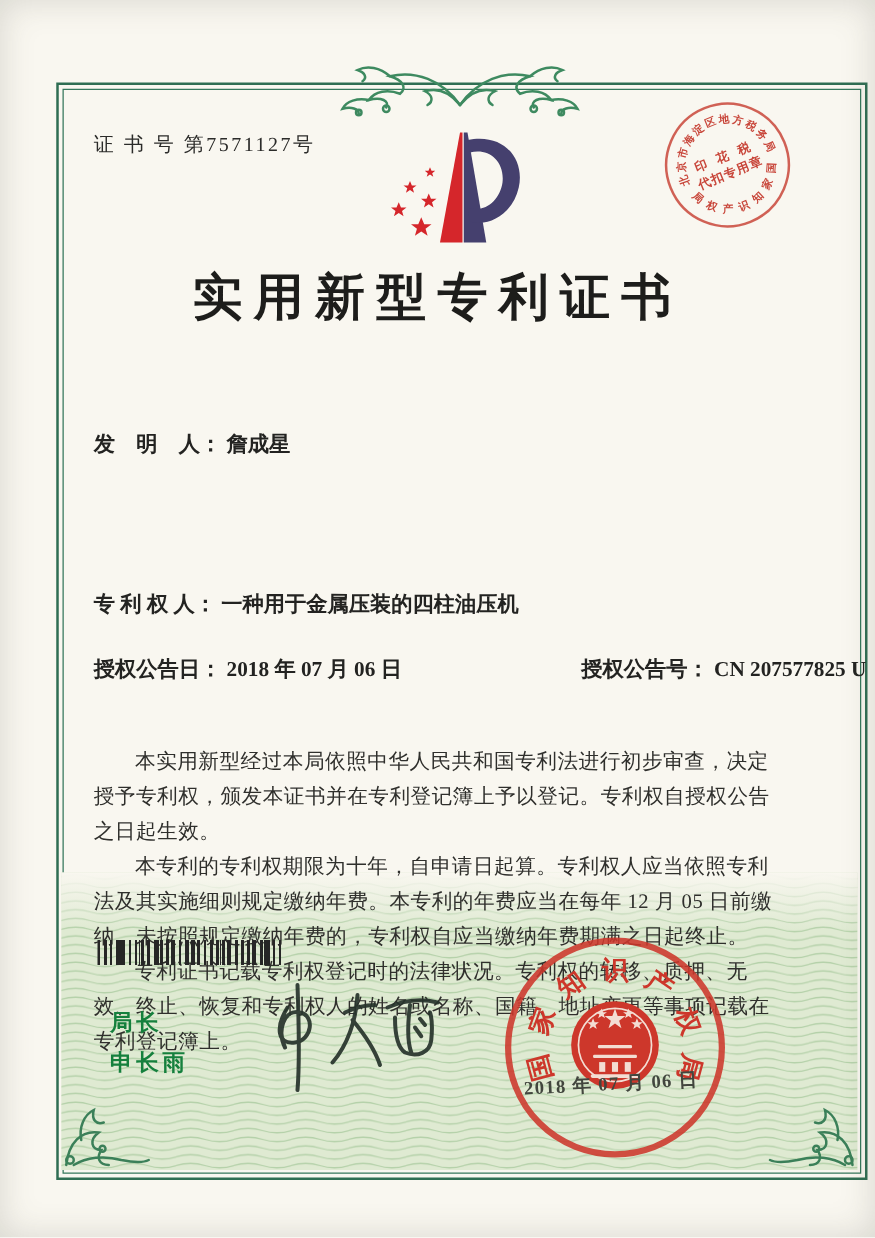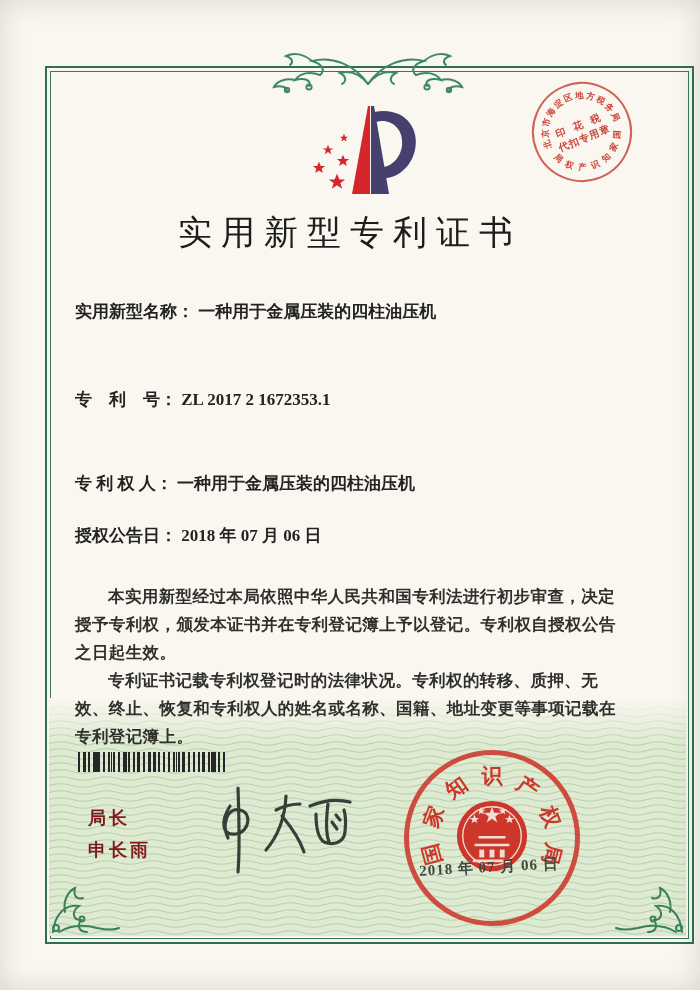--- a/index.html
+++ b/index.html
@@ -3,40 +3,40 @@
 <meta charset="utf-8">
 <style>
   html,body{margin:0;padding:0;}
   .page{position:relative;width:700px;height:990px;background:#f9f7f0;overflow:hidden;
         font-family:"Liberation Serif","DejaVu Serif",serif;color:#262624;}
   .page::after{content:'';position:absolute;inset:0;box-shadow:inset 0 0 28px rgba(80,78,70,.20);pointer-events:none;z-index:40;}
   .frame{position:absolute;left:45px;top:66px;width:645px;height:874px;border:2px solid #2f6e53;}
   .frame-inner{position:absolute;inset:3px;border:1px solid #35775b;}
   .cert-no{position:absolute;left:75px;top:106px;font-size:16px;letter-spacing:2px;color:#2b2b29;}
   .logo{position:absolute;left:288px;top:98px;z-index:2;}
-  .title{position:absolute;left:0;top:210px;width:700px;text-align:center;font-size:34px;font-weight:400;
+  .title{position:absolute;left:0;top:210px;width:700px;text-align:center;font-size:40px;font-weight:700;
          letter-spacing:9px;color:#1d1d1b;}
   .fieldrow{position:absolute;left:75px;font-size:17px;font-weight:600;color:#232321;white-space:nowrap;}
   .fieldrow .lbl{display:inline-block;}
   .addr-val{display:inline-block;vertical-align:top;white-space:normal;width:475px;line-height:26px;}
   .grant-no{position:absolute;left:390px;top:0;}
-  .paras{position:absolute;left:75px;top:583px;width:548px;font-size:16.5px;line-height:28px;
-         color:#2f2f2c;letter-spacing:.4px;z-index:2;font-weight:bold;}
+  .paras{position:absolute;left:75px;top:595px;width:548px;font-size:16.5px;line-height:28px;
+         color:#2f2f2c;letter-spacing:.4px;z-index:2;}
   .paras p{margin:0;text-indent:2em;}
   .green-panel{position:absolute;left:49px;top:698px;width:637px;height:238px;background:#dfead2;z-index:1;}
   .green-panel .fade{position:absolute;left:0;top:0;width:100%;height:46px;
          background:linear-gradient(#f9f7f0,rgba(249,247,240,0));z-index:1;}
   .waves{position:absolute;inset:0;}
   .barcode{position:absolute;left:78px;top:752px;width:150px;height:20px;z-index:3;
     background-image:
       repeating-linear-gradient(90deg,#262626 0 2px,transparent 2px 5px),
       repeating-linear-gradient(90deg,transparent 0 7px,#262626 7px 8px,transparent 8px 13px),
       repeating-linear-gradient(90deg,transparent 0 17px,#262626 17px 20px,transparent 20px 29px);}
   .signer{position:absolute;left:88px;z-index:3;font-family:"Liberation Sans","DejaVu Sans",sans-serif;
-          font-weight:700;font-size:18px;letter-spacing:3px;color:#7f1d1d;}
+          font-weight:700;font-size:18px;letter-spacing:3px;color:#15803d;}
   .signature{position:absolute;left:198px;top:776px;z-index:3;}
   .seal{position:absolute;left:404px;top:750px;width:166px;height:166px;border-radius:50%;
         border:5px solid rgba(205,55,43,.88);z-index:2;}
   .seal-ring{position:absolute;inset:0;font-size:21px;font-weight:700;color:#cd372b;}
   .seal-date{position:absolute;left:400px;top:858px;width:178px;text-align:center;z-index:4;
         font-size:15px;letter-spacing:1px;color:#42463e;transform:rotate(-3deg);font-weight:600;}
   .stamp{position:absolute;left:532px;top:82px;width:96px;height:96px;border-radius:50%;
         border:2.5px solid rgba(201,70,58,.85);transform:rotate(-22deg);z-index:3;color:#c8463a;}
   .stamp .mid1{position:absolute;left:0;top:34px;width:100%;text-align:center;font-size:10px;font-weight:700;letter-spacing:3px;}
   .stamp .mid2{position:absolute;left:0;top:48px;width:100%;text-align:center;font-size:10px;font-weight:700;letter-spacing:1px;}
@@ -62,56 +62,61 @@
         <path d="M33 36 C24 34 15 37 12 43 C19 41 25 43 25 47"></path>
         <path d="M106 40 C98 30 88 26 78 29 C84 32 85 37 80 40"></path>
         <circle cx="47" cy="43" r="2.6"></circle>
         <circle cx="25" cy="46" r="2.2"></circle>
       </g>
     </defs>
     <use href="#halfdragon"></use>
     <use href="#halfdragon" transform="translate(212,0) scale(-1,1)"></use>
   </svg>
 
+  <div class="cert-no">
+    <span>证 书 号</span>
+    <span>第7571127号</span>
+  </div>
 
   <svg class="logo" width="150" height="118" viewBox="0 0 150 118">
     <defs>
         <path id="st" d="M0,-10 L2.9,-3.1 10,-3.1 4.2,1.2 6.2,8.1 0,4 -6.2,8.1 -4.2,1.2 -10,-3.1 -2.9,-3.1 Z" fill="#d5262b"></path>
       </defs>
     <use href="#st" transform="translate(56,40) scale(.42)"></use>
     <use href="#st" transform="translate(40,52) scale(.52)"></use>
     <use href="#st" transform="translate(55,63) scale(.62)"></use>
     <use href="#st" transform="translate(31,70) scale(.62)"></use>
     <use href="#st" transform="translate(49,84) scale(.82)"></use>
     <polygon points="80,8 82,8 82,96 64,96" fill="#d5262b"></polygon>
     <polygon points="83,8 86,8 101,96 83,96" fill="#45406e"></polygon>
     <path d="M86 14 C116 8 132 30 127 52 C122 74 102 84 88 79 L86 68 C100 73 112 62 114 48 C116 30 102 20 88 24 Z" fill="#45406e"></path>
   </svg>
 
   <div class="title">实用新型专利证书</div>
 
-  <div class="fieldrow" style="top:300px">
-    <span class="lbl">实用新型名称：</span>
-    <span>一种用于金属压装的四柱油压机</span>
-  </div>
-  <div class="fieldrow" style="top:388px">
-    <span class="lbl">专　利　号：</span>
-    <span>ZL 2017 2 1672353.1</span>
+  <div class="fieldrow" style="top:344px">
+    <span class="lbl">发　明　人：</span>
+    <span>詹成星</span>
   </div>
   <div class="fieldrow" style="top:472px">
     <span class="lbl">专 利 权 人：</span>
     <span>一种用于金属压装的四柱油压机</span>
   </div>
   <div class="fieldrow" style="top:524px;width:550px">
     <span class="lbl">授权公告日：</span>
     <span>2018 年 07 月 06 日</span>
+    <span class="grant-no">
+      <span>授权公告号：</span>
+      <span>CN 207577825 U</span>
+    </span>
   </div>
 
   <div class="paras">
     <p>本实用新型经过本局依照中华人民共和国专利法进行初步审查，决定授予专利权，颁发本证书并在专利登记簿上予以登记。专利权自授权公告之日起生效。</p>
+    <p>本专利的专利权期限为十年，自申请日起算。专利权人应当依照专利法及其实施细则规定缴纳年费。本专利的年费应当在每年 12 月 05 日前缴纳。未按照规定缴纳年费的，专利权自应当缴纳年费期满之日起终止。</p>
     <p>专利证书记载专利权登记时的法律状况。专利权的转移、质押、无效、终止、恢复和专利权人的姓名或名称、国籍、地址变更等事项记载在专利登记簿上。</p>
   </div>
 
   <div class="green-panel">
     <svg class="waves" width="637" height="238">
       <defs>
         <pattern id="waves" width="46" height="7" patternUnits="userSpaceOnUse">
           <path d="M0 3.5 Q11.5 0 23 3.5 T46 3.5" stroke="#b3d0a8" stroke-width="1" fill="none"></path>
         </pattern>
       </defs>

